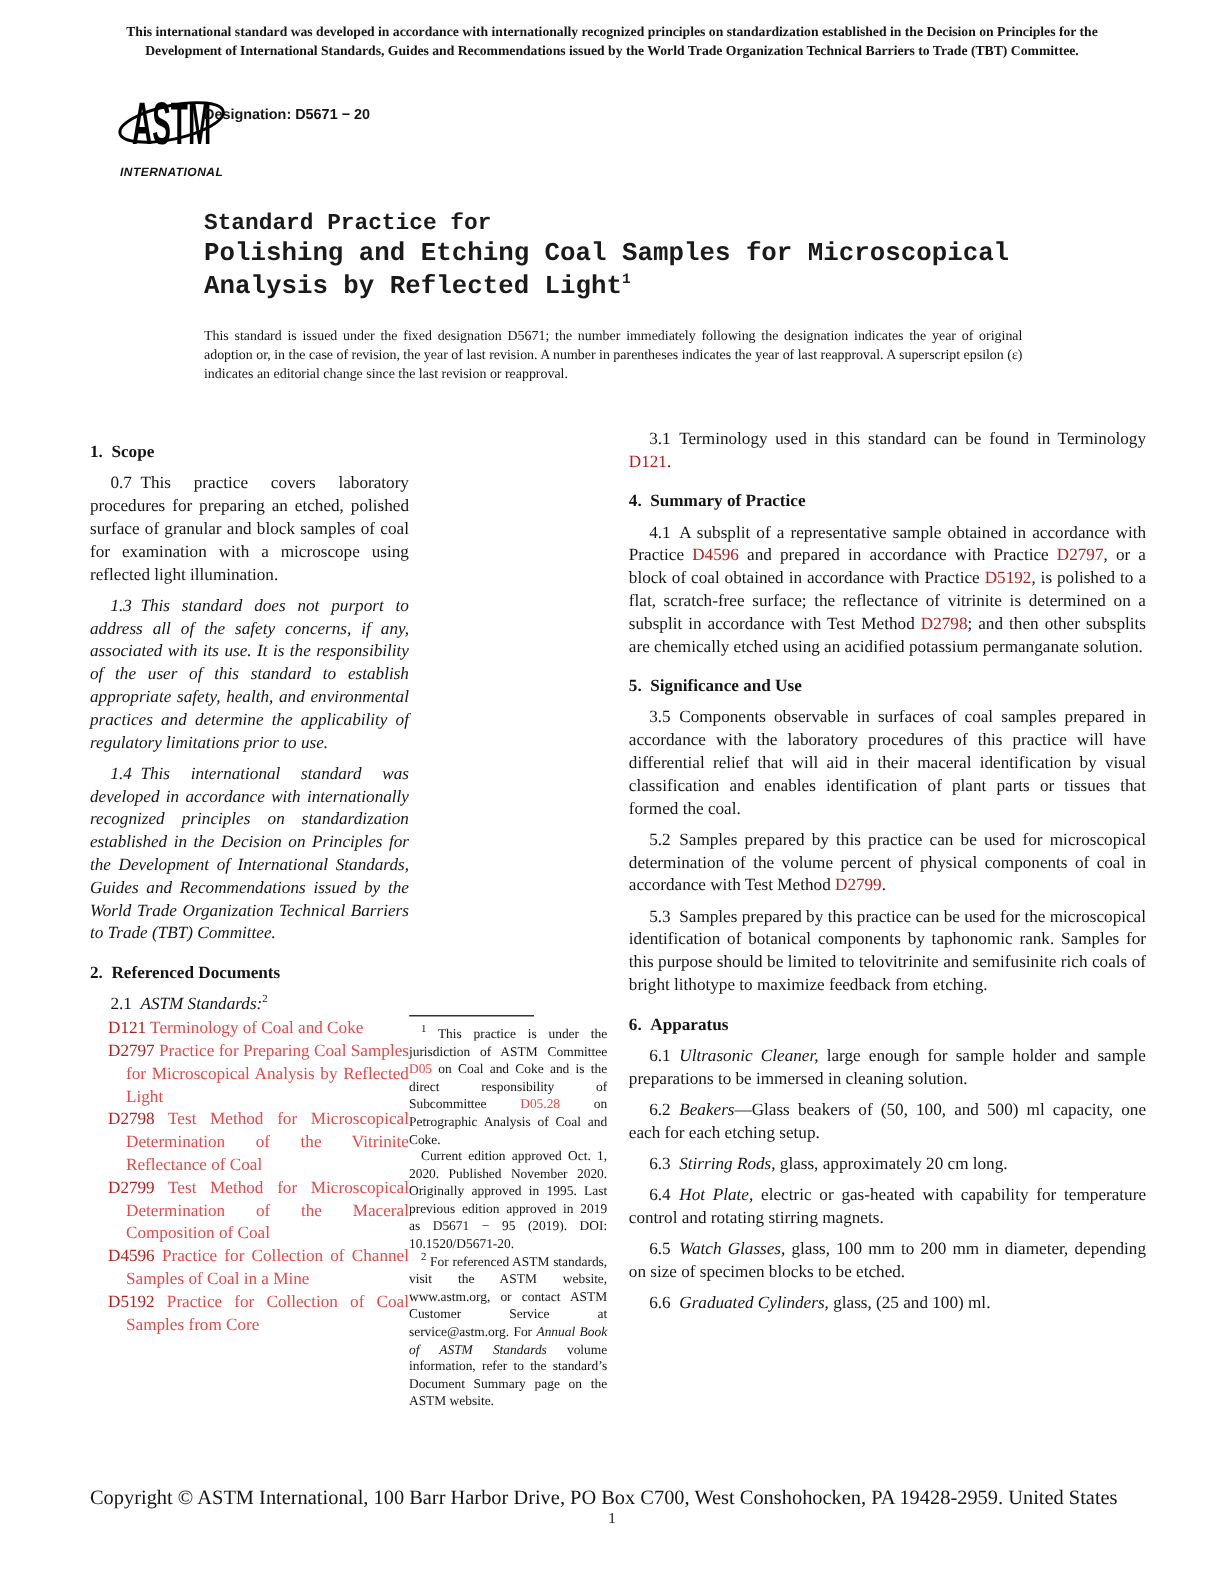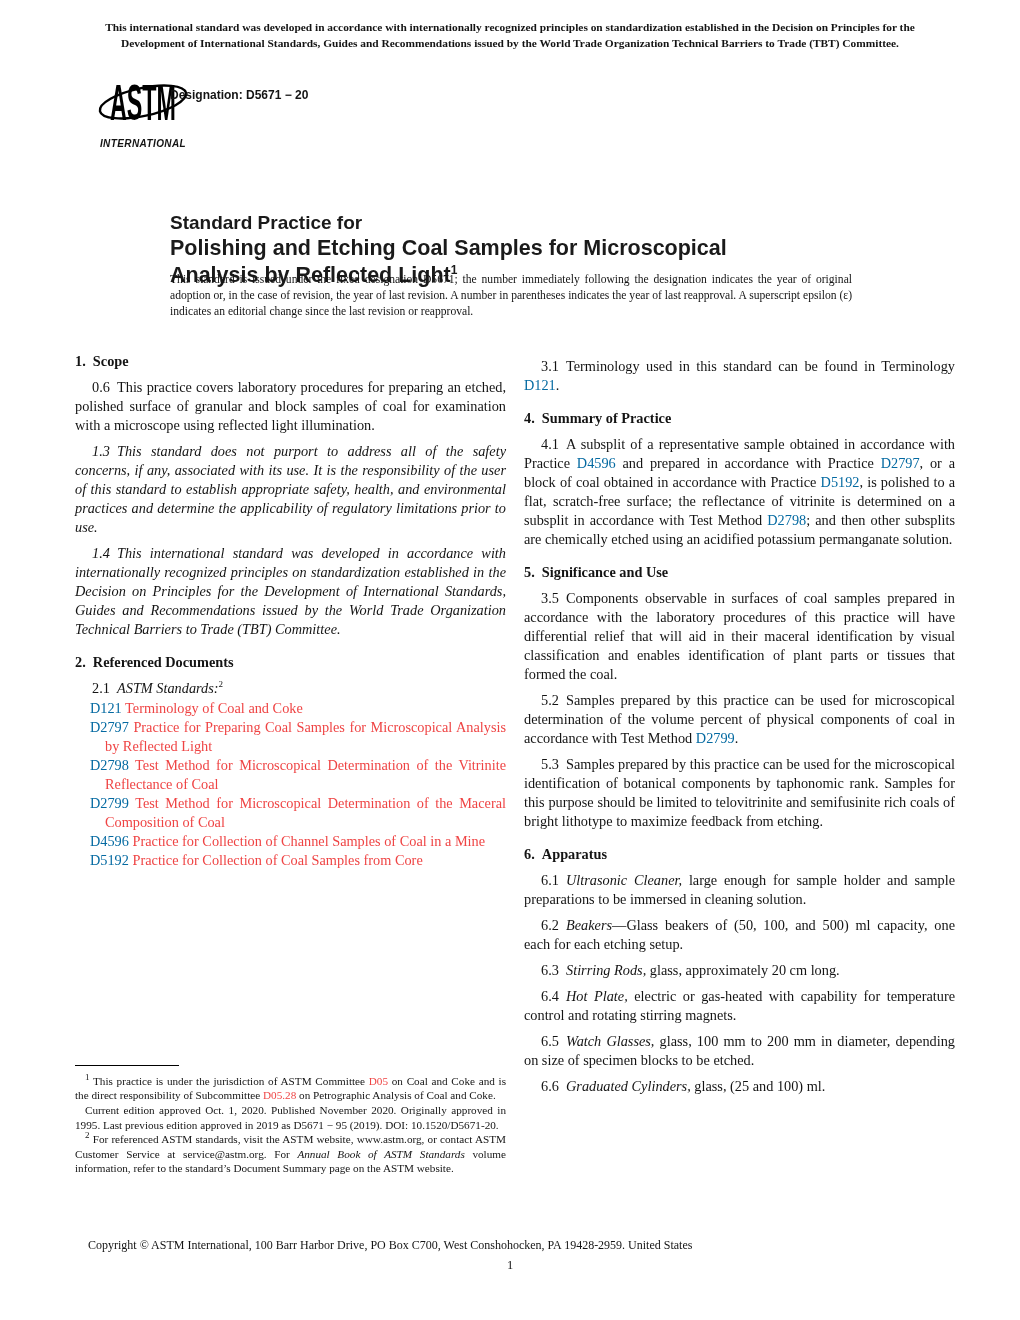--- a/index.html
+++ b/index.html
@@ -20,55 +20,55 @@
     font-size:10px;letter-spacing:.4px;margin-top:-2px;
   }
   
   .designation{
     position:absolute;left:170px;top:88px;
     font-family:"Liberation Sans", sans-serif;font-weight:bold;font-size:12px;
   }
   
   .title{
     position:absolute;left:170px;top:174px;width:700px;
-    font-family:Liberation Sans, sans-serif;font-weight:bold;color:#1a1a1a;margin-top:36px;
+    font-family:Liberation Mono, monospace;font-weight:bold;color:#1a1a1a;
   }
   .title-line1{font-size:19px;line-height:25px;}
   .title-line2,.title-line3{font-size:21.5px;line-height:27px;}
   .title sup{font-size:12px;}
   
   .preamble{
     position:absolute;left:170px;top:272px;width:682px;
     font-size:11.6px;line-height:15.8px;text-align:justify;
   }
   
   .columns{
     position:absolute;left:75px;top:350px;width:880px;height:828px;
     display:flex;gap:18px;
   }
   .col{width:431px;font-size:14.3px;line-height:19px;text-align:justify;}
-  .col-left{display:flex;flex-direction:column;}
+  .col-left{display:flex;flex-direction:row;margin-top:16px;}
   .sec-head{
     font-size:14.3px;font-weight:bold;margin:14px 0 7px 0;text-align:left;
   }
   .sec-head.first{margin-top:2px;}
   .para{margin:7px 0 0 0;text-indent:17px;}
   .para.italic{font-style:italic;}
   .refs{list-style:none;margin:1px 0 0 0;padding:0;}
   .refs li{padding-left:30px;text-indent:-15px;}
   sup{font-size:9px;line-height:0;}
   .seg-i{font-style:italic;}
-  .seg-r{color:#0369a1;}
+  .seg-r{color:#b91c1c;}
   .seg-b{color:#ef4444;}
   
   .footnotes{margin-top:auto;padding-bottom:2px;}
   .fn-rule{width:104px;border:none;border-top:1.4px solid #000;margin:0 0 8px 0;}
   .fn{font-size:11.2px;line-height:14.6px;text-align:justify;margin:0;text-indent:10px;}
   
-  .copyright{position:absolute;left:88px;top:1238px;font-size:12px;}
+  .copyright{position:absolute;left:75px;top:1238px;font-size:17px;}
   .pageno{position:absolute;left:0;right:0;top:1258px;text-align:center;font-size:12.5px;}
 </style>
 </head>
 <body>
 
 <div class="page">
 
   <div class="top-notice">This international standard was developed in accordance with internationally recognized principles on standardization established in the Decision on Principles for the Development of International Standards, Guides and Recommendations issued by the World Trade Organization Technical Barriers to Trade (TBT) Committee.</div>
 
   <div class="logo">
@@ -87,21 +87,21 @@
     <div class="title-line3"><span>Analysis by Reflected Light</span><sup>1</sup></div>
   </div>
 
   <div class="preamble">This standard is issued under the fixed designation D5671; the number immediately following the designation indicates the year of original adoption or, in the case of revision, the year of last revision. A number in parentheses indicates the year of last reapproval. A superscript epsilon (ε) indicates an editorial change since the last revision or reapproval.</div>
 
   <div class="columns">
 
     <div class="col col-left">
       <div>
         <div class="sec-head first">1. Scope</div>
-        <p class="para">0.6 This practice covers laboratory procedures for preparing an etched, polished surface of granular and block samples of coal for examination with a microscope using reflected light illumination.</p>
+        <p class="para">0.7 This practice covers laboratory procedures for preparing an etched, polished surface of granular and block samples of coal for examination with a microscope using reflected light illumination.</p>
         <p class="para italic">1.3 This standard does not purport to address all of the safety concerns, if any, associated with its use. It is the responsibility of the user of this standard to establish appropriate safety, health, and environmental practices and determine the applicability of regulatory limitations prior to use.</p>
         <p class="para italic">1.4 This international standard was developed in accordance with internationally recognized principles on standardization established in the Decision on Principles for the Development of International Standards, Guides and Recommendations issued by the World Trade Organization Technical Barriers to Trade (TBT) Committee.</p>
 
         <div class="sec-head">2. Referenced Documents</div>
         <p class="para"><span class="seg-p">2.1 </span><span class="seg-i">ASTM Standards:</span><sup class="seg-sup">2</sup></p>
         <ul class="refs">
           <li><span class="seg-r">D121</span><span class="seg-b"> Terminology of Coal and Coke</span></li>
           <li><span class="seg-r">D2797</span><span class="seg-b"> Practice for Preparing Coal Samples for Microscopical Analysis by Reflected Light</span></li>
           <li><span class="seg-r">D2798</span><span class="seg-b"> Test Method for Microscopical Determination of the Vitrinite Reflectance of Coal</span></li>
           <li><span class="seg-r">D2799</span><span class="seg-b"> Test Method for Microscopical Determination of the Maceral Composition of Coal</span></li>

